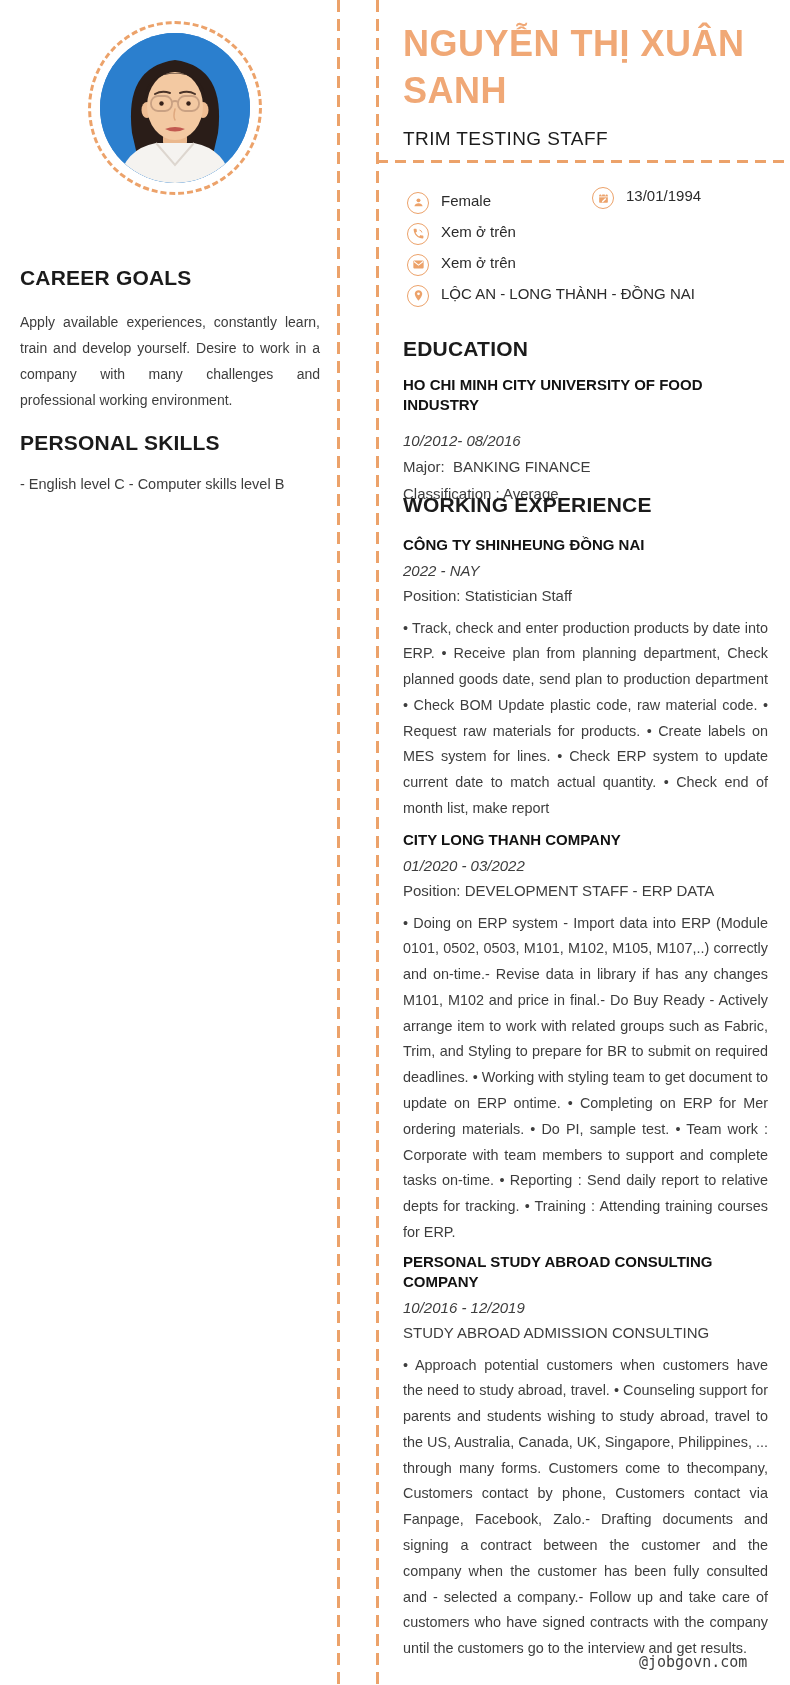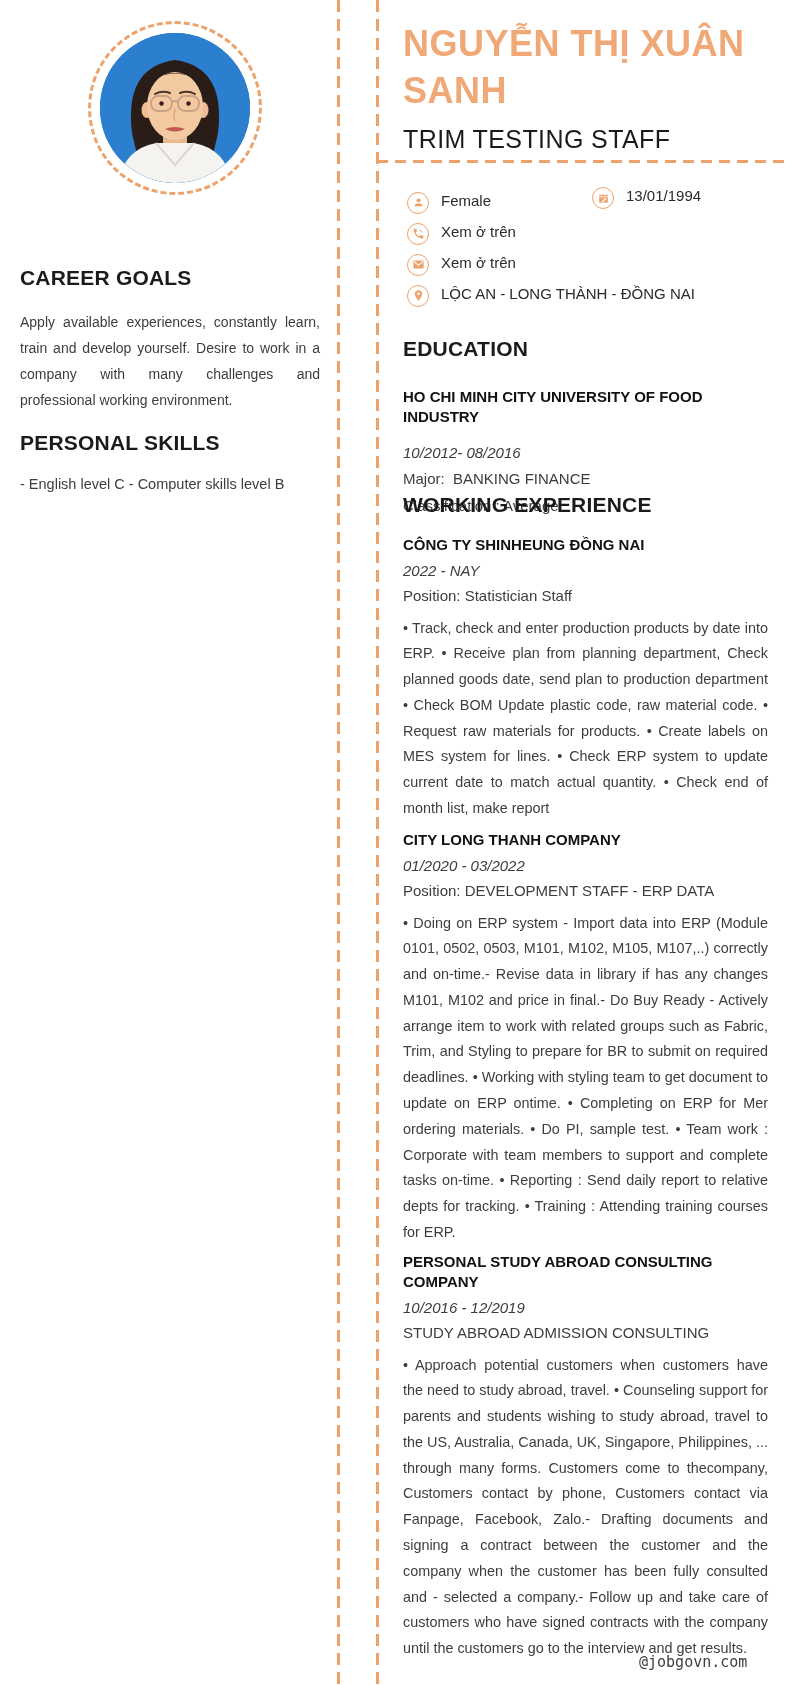--- a/index.html
+++ b/index.html
@@ -57,21 +57,21 @@
   .personal-skills{position:absolute;left:20px;top:431px;width:300px;}
   .personal-skills p{margin:18px 0 0;font-size:14.5px;line-height:22px;color:var(--body);}
 
   
   .right-head{position:absolute;left:403px;top:0;width:365px;}
   h1.name{
     margin:20px 0 0;font-size:36px;line-height:47px;font-weight:bold;
     color:var(--name-color);letter-spacing:.5px;width:355px;
   }
   .job-title{
-    margin:13px 0 0;font-size:25px;line-height:24px;color:var(--ink);
+    margin:13px 0 0;font-size:19px;line-height:24px;color:var(--ink);
     letter-spacing:.4px;
   }
 
   
   .contact{position:absolute;left:403px;top:187px;width:387px;}
   .crow{position:relative;height:31px;display:flex;align-items:center;}
   .citem{display:flex;align-items:flex-start;}
   .citem-right{position:absolute;left:185px;top:0;height:31px;}
   .cicon{
     width:22px;height:22px;min-width:22px;margin-left:4px;border-radius:50%;
@@ -84,21 +84,21 @@
   .edu{position:absolute;left:403px;top:337px;width:365px;}
   .exp{position:absolute;left:403px;top:493px;width:365px;}
   .entry-company{margin:0;font-size:15px;line-height:20px;font-weight:bold;color:#121212;}
   .entry-period{margin:4px 0 0;font-size:15px;line-height:24px;font-style:italic;color:var(--body);}
   .entry-line{margin:0;font-size:15px;line-height:25.5px;color:var(--body);}
   .prewrap{white-space:pre-wrap;}
   .entry-details{
     margin:7px 0 0;font-size:14.4px;line-height:25.8px;color:var(--body);
     text-align:justify;
   }
-  .edu .entry-company{margin-top:26px;}
+  .edu .entry-company{margin-top:14px;}
   .edu .entry-period{margin-top:14px;}
   .edu .entry-line{margin-top:1px;}
   .job{position:absolute;left:0;width:365px;}
   .job1{top:42px;}
   .job2{top:337px;}
   .job3{top:759px;}
 
   
   .watermark{
     position:absolute;left:639px;top:1653px;

